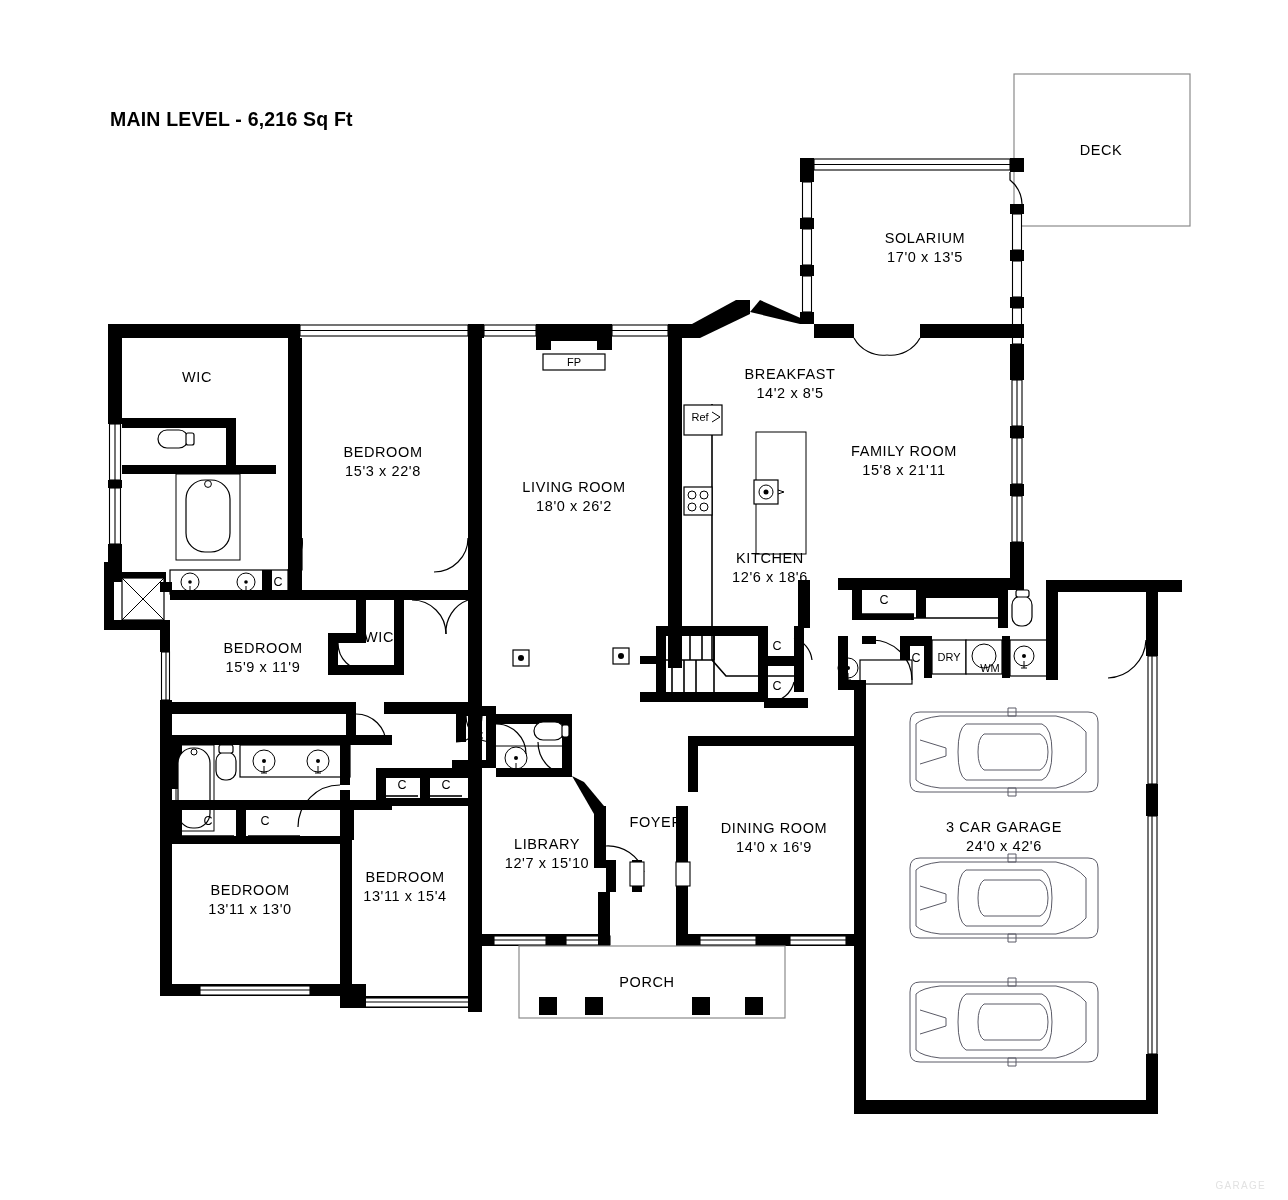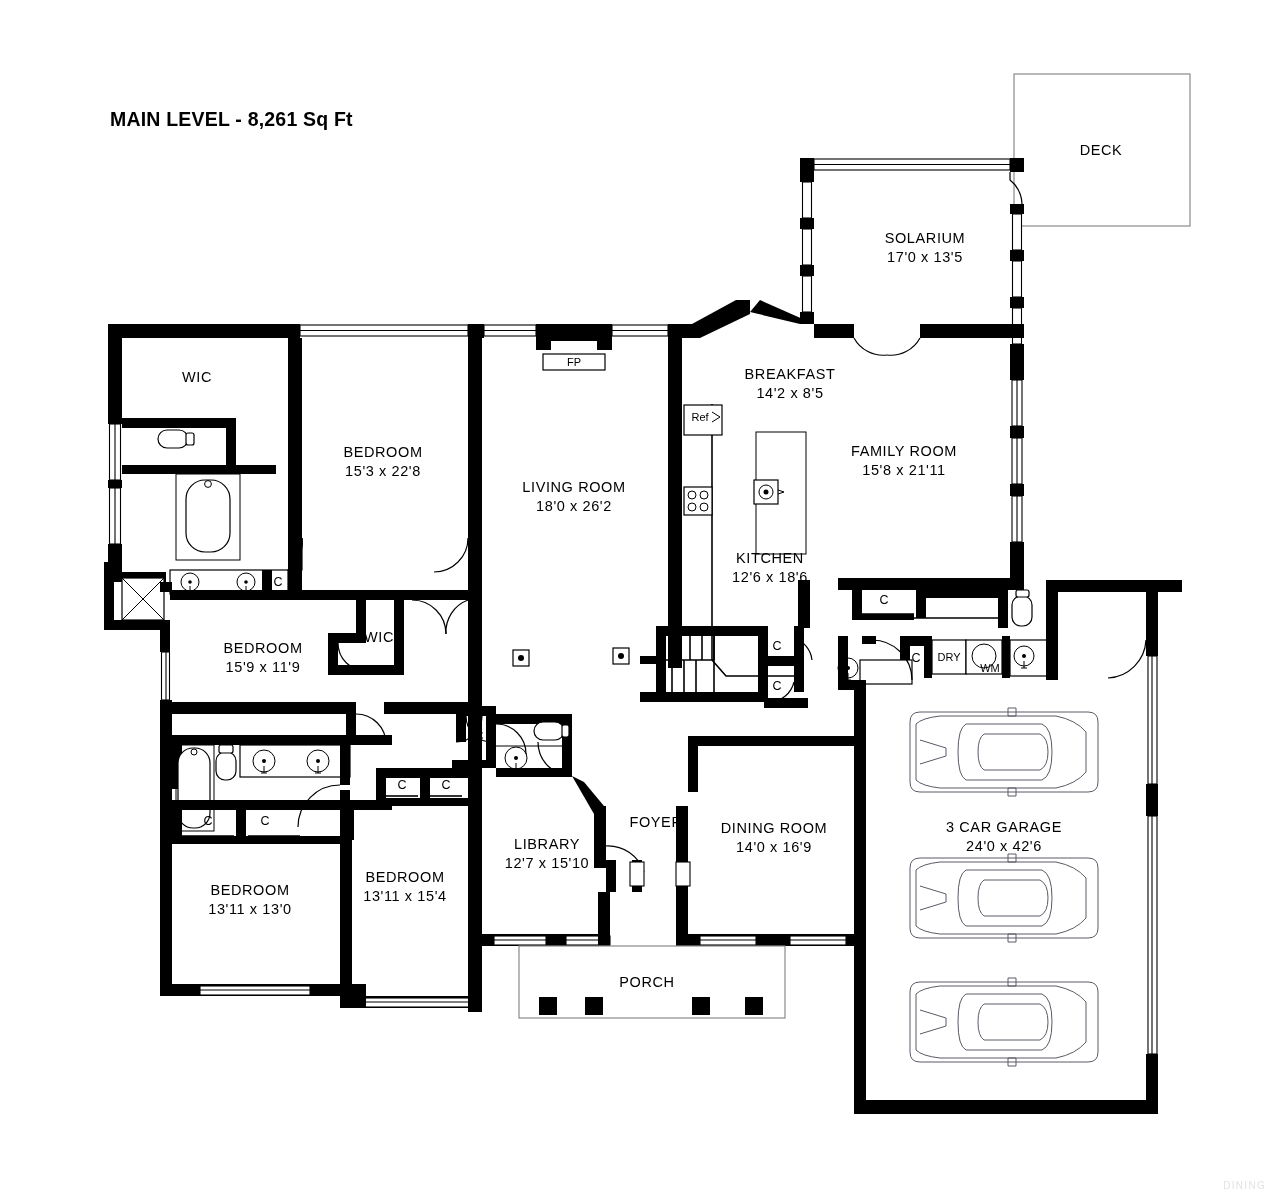--- a/index.html
+++ b/index.html
@@ -80,21 +80,21 @@
     letter-spacing: 1.3px;
     color: #e2e2e2;
     user-select: none;
   }
 </style>
 </head>
 <body>
 
 <div id="plan-root">
 
-  <div id="plan-title">MAIN LEVEL - 8,261 Sq Ft</div>
+  <div id="plan-title">MAIN LEVEL - 6,216 Sq Ft</div>
 
   <svg id="floorplan-svg" width="1288" height="1200" viewBox="0 0 1288 1200">
 
     <g>
       <rect x="1014" y="74" width="176" height="152" fill="#ffffff" stroke="#8a8a8a" stroke-width="1.2"></rect>
       <text class="rm-label" x="1101" y="155">DECK</text>
     </g>
 
     <g>
 
@@ -597,15 +597,15 @@
     </g>
 
     <g>
       <rect class="wall" x="692" y="324" width="8" height="14"></rect>
       <rect class="wall" x="160" y="582" width="12" height="10"></rect>
       <rect class="wall" x="104" y="562" width="18" height="12"></rect>
     </g>
 
   </svg>
 
-  <div id="watermark">DINING</div>
+  <div id="watermark">GARAGE</div>
 
 </div>
 
 </body></html>

